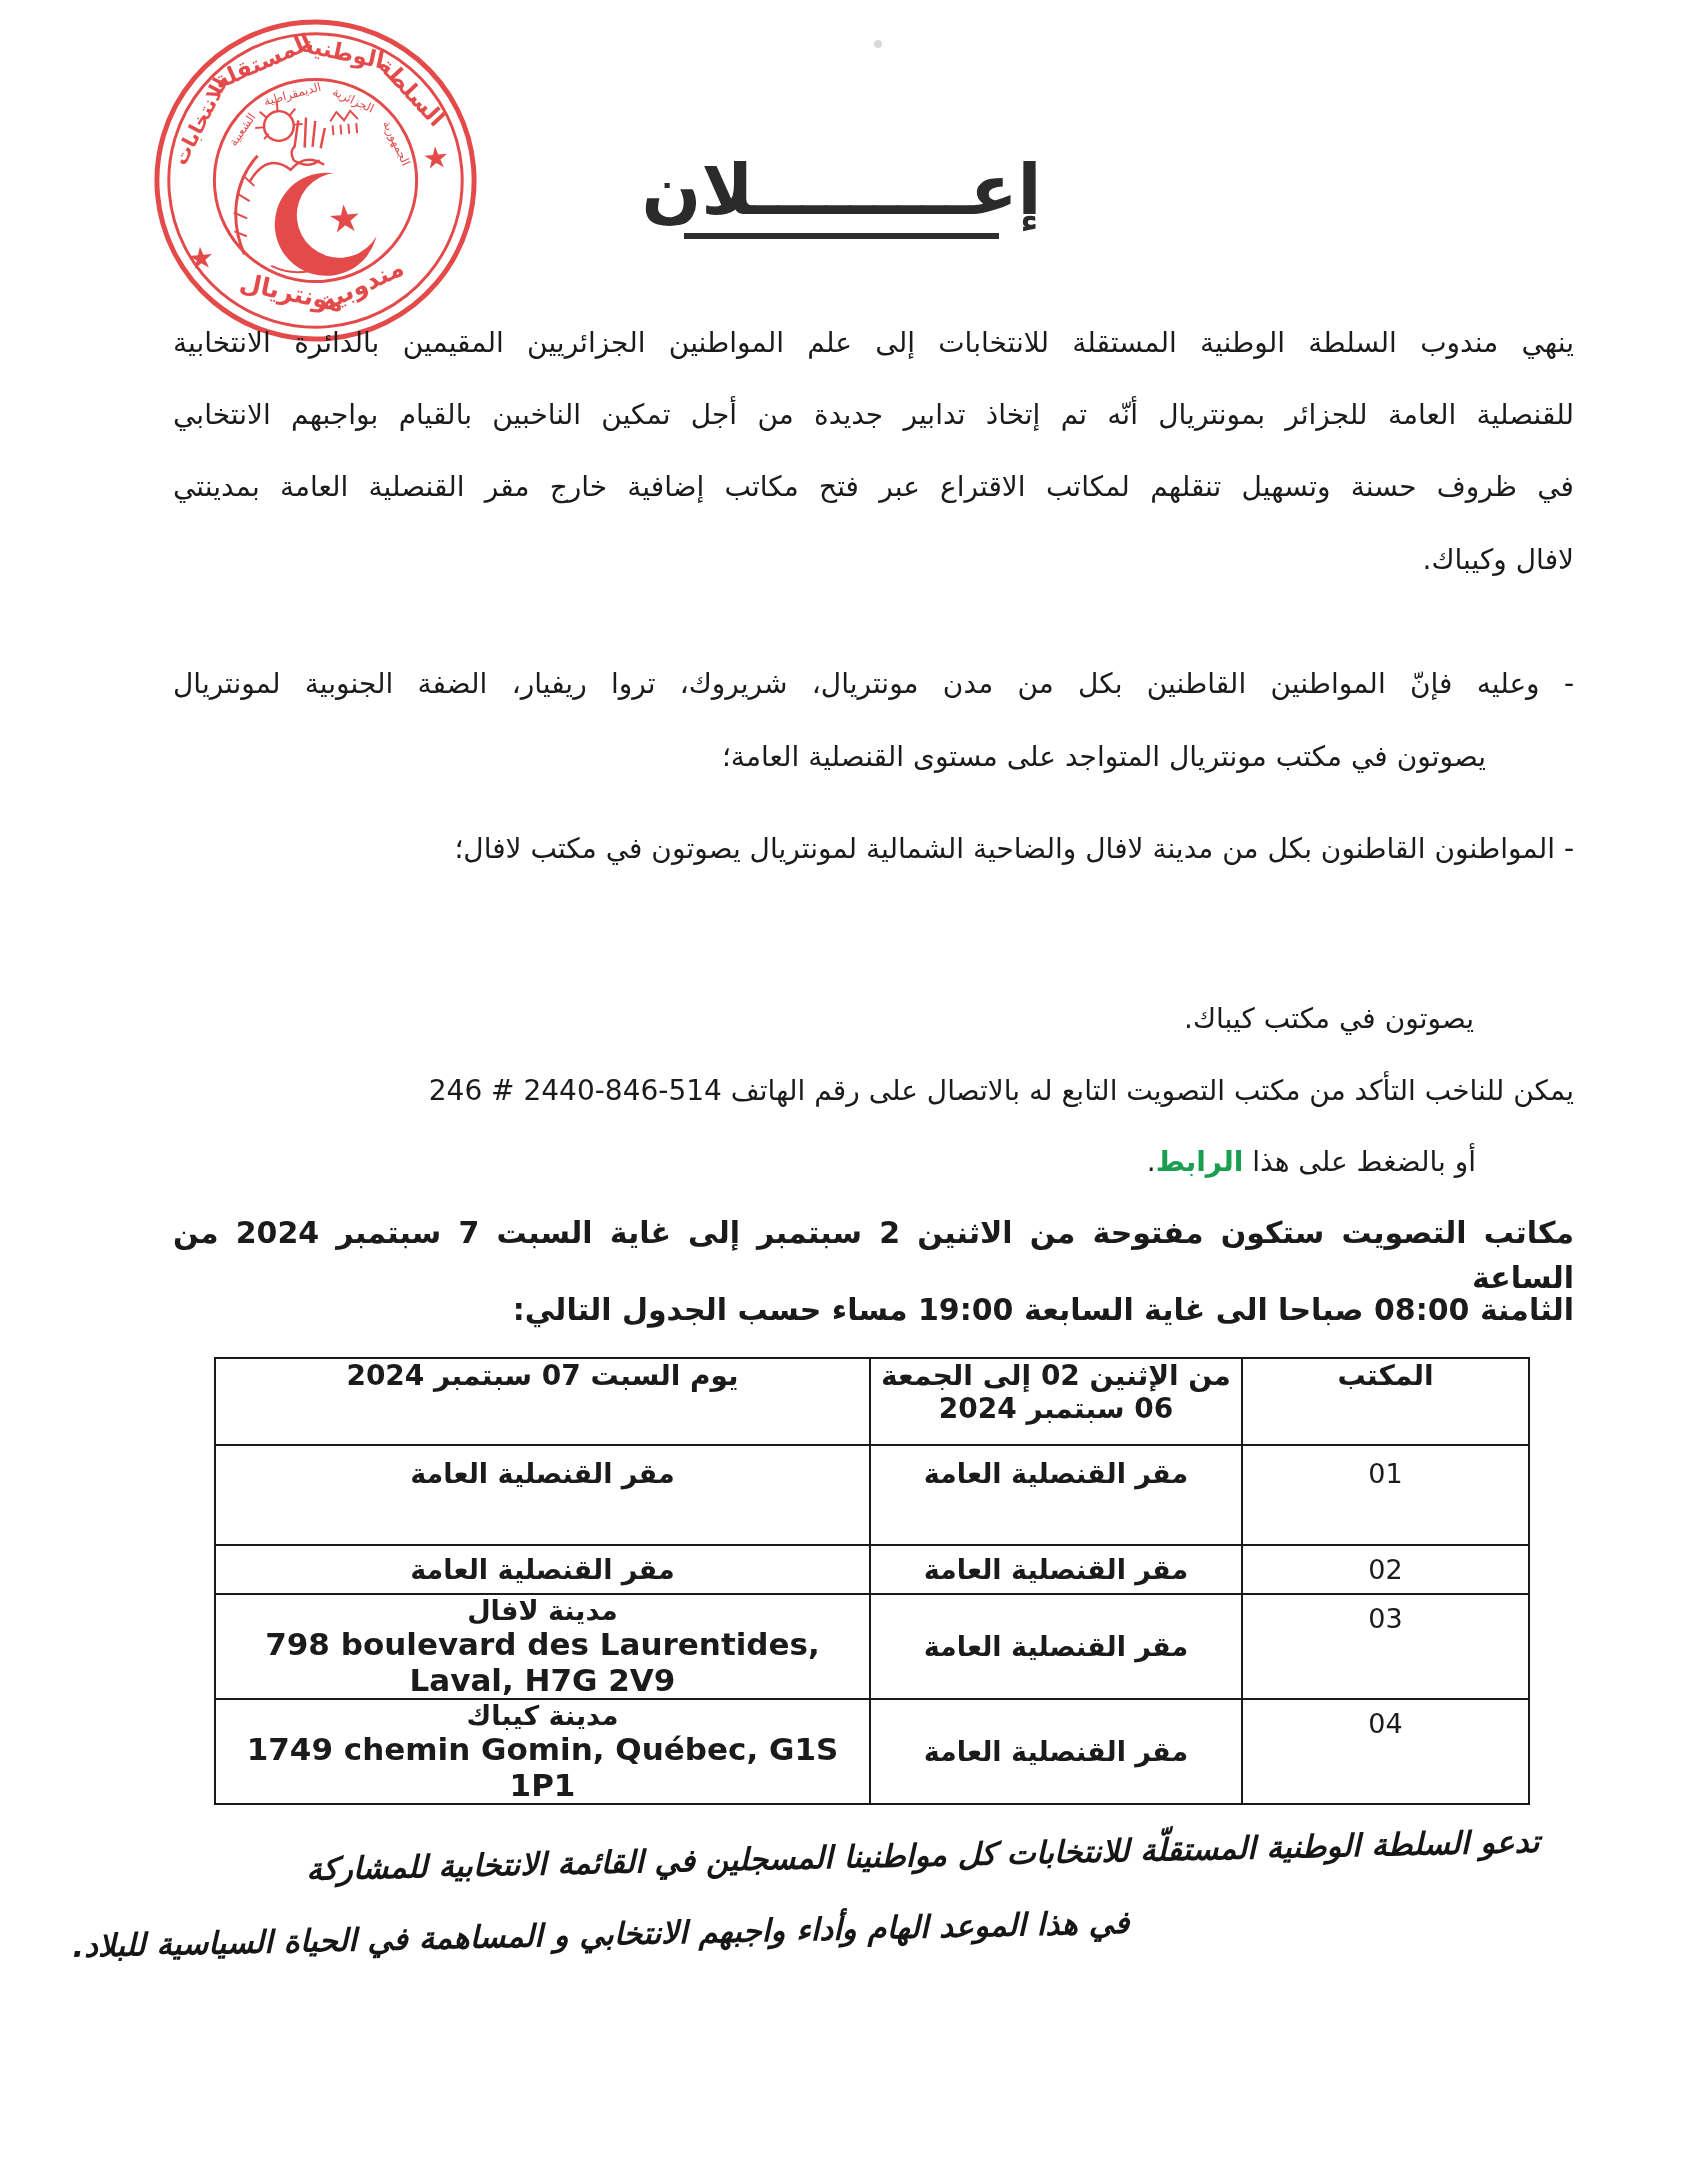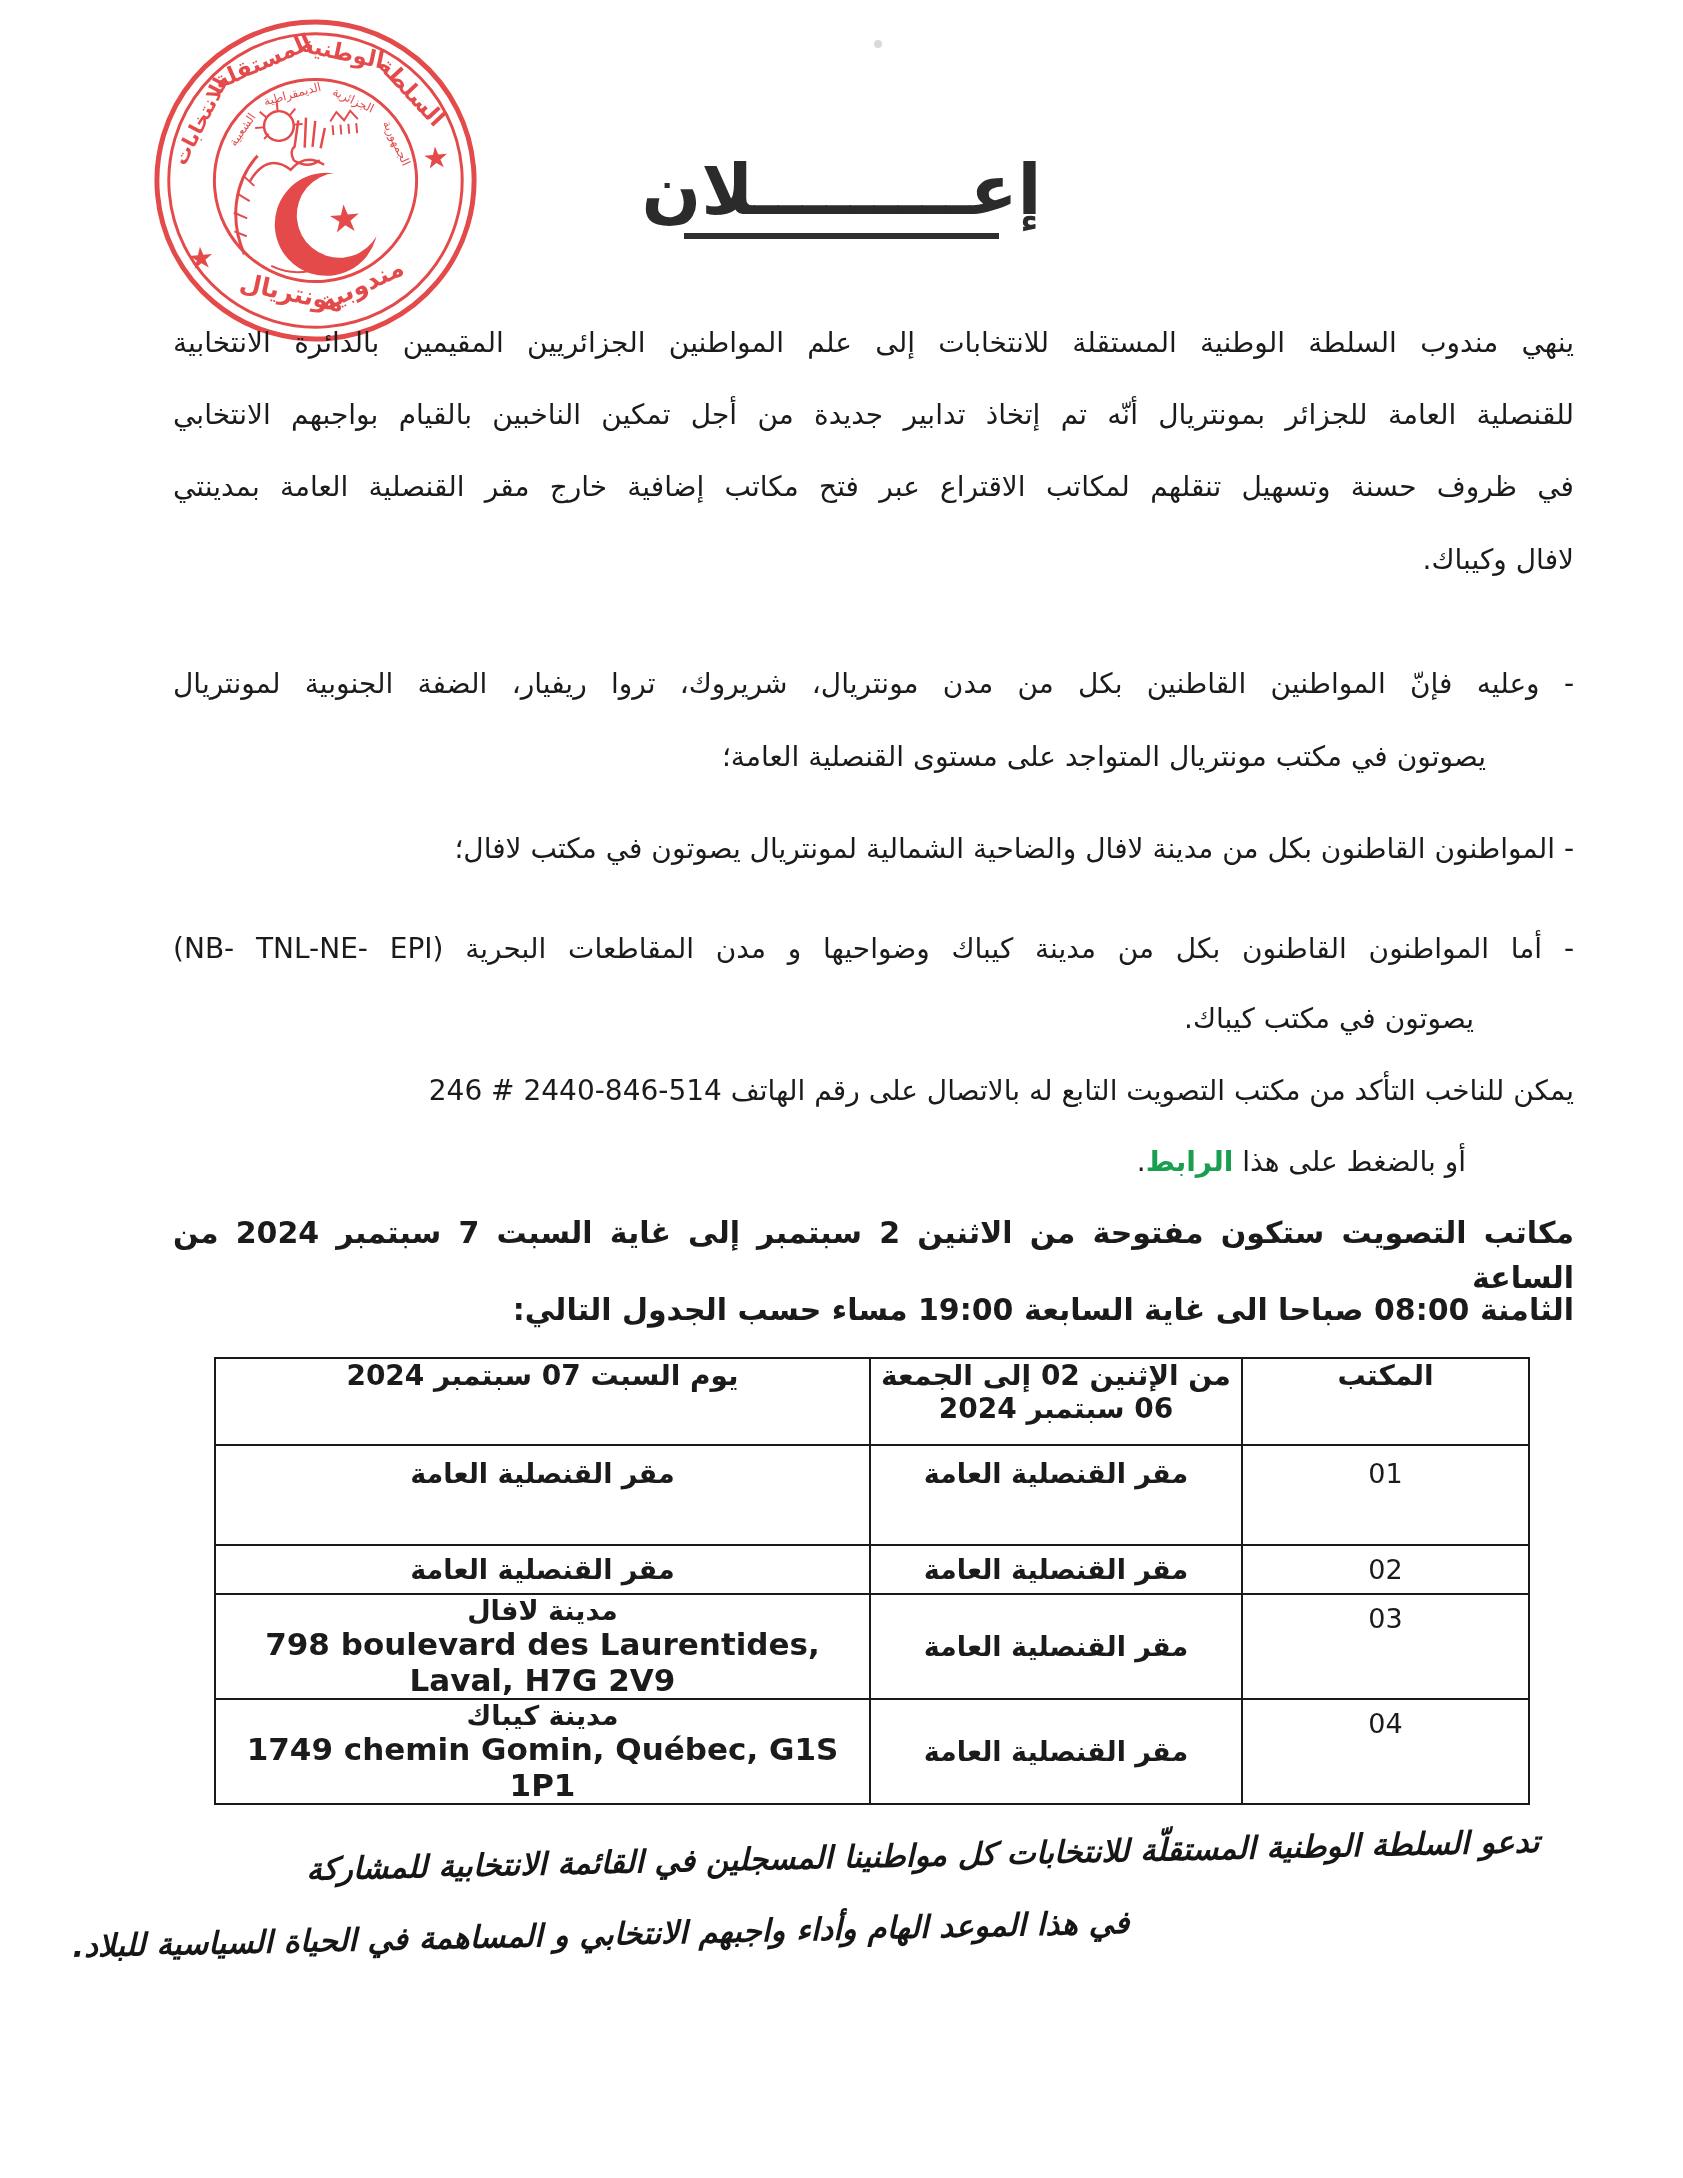--- a/index.html
+++ b/index.html
@@ -108,28 +108,27 @@
   </div>
 
   <div class="line just" style="top:394px">للقنصلية العامة للجزائر بمونتريال أنّه تم إتخاذ تدابير جديدة من أجل تمكين الناخبين بالقيام بواجبهم الانتخابي</div>
   <div class="line just" style="top:322px">ينهي مندوب السلطة الوطنية المستقلة للانتخابات إلى علم المواطنين الجزائريين المقيمين بالدائرة الانتخابية</div>
   <div class="line just" style="top:466px">في ظروف حسنة وتسهيل تنقلهم لمكاتب الاقتراع عبر فتح مكاتب إضافية خارج مقر القنصلية العامة بمدينتي</div>
   <div class="line ralign" style="top:539px">لافال وكيباك.</div>
 
   <div class="line just" style="top:663px">- وعليه فإنّ المواطنين القاطنين بكل من مدن مونتريال، شريروك، تروا ريفيار، الضفة الجنوبية لمونتريال</div>
   <div class="line ralign" style="top:828px">- المواطنون القاطنون بكل من مدينة لافال والضاحية الشمالية لمونتريال يصوتون في مكتب لافال؛</div>
   <div class="line ralign nomargin" style="top:736px;right:197px">يصوتون في مكتب مونتريال المتواجد على مستوى القنصلية العامة؛</div>
-  <div class="line just" style="top:928px">- أما المواطنون القاطنون بكل من مدينة كيباك وضواحيها و مدن المقاطعات البحرية (NB- TNL-NE- EPI)</div>
   <div class="line ralign nomargin" style="top:998px;right:209px">يصوتون في مكتب كيباك.</div>
 
   <div class="line ralign" style="top:1070px">
     <span>يمكن للناخب التأكد من مكتب التصويت التابع له بالاتصال على رقم الهاتف</span>
     <span>514-846-2440 # 246</span>
   </div>
-  <div class="line ralign nomargin" style="top:1141px;right:217px">
+  <div class="line ralign nomargin" style="top:1141px;right:207px">
     <span>أو بالضغط على هذا </span><span class="green-link">الرابط</span><span>.</span>
   </div>
 
   <div class="line just b" style="top:1210px">مكاتب التصويت ستكون مفتوحة من الاثنين 2 سبتمبر إلى غاية السبت 7 سبتمبر 2024 من الساعة</div>
   <div class="line ralign b" style="top:1287px">الثامنة 08:00 صباحا الى غاية السابعة 19:00 مساء حسب الجدول التالي:</div>
 
   <table class="sched">
     <colgroup>
         <col class="office-col">
         <col class="week-col">

